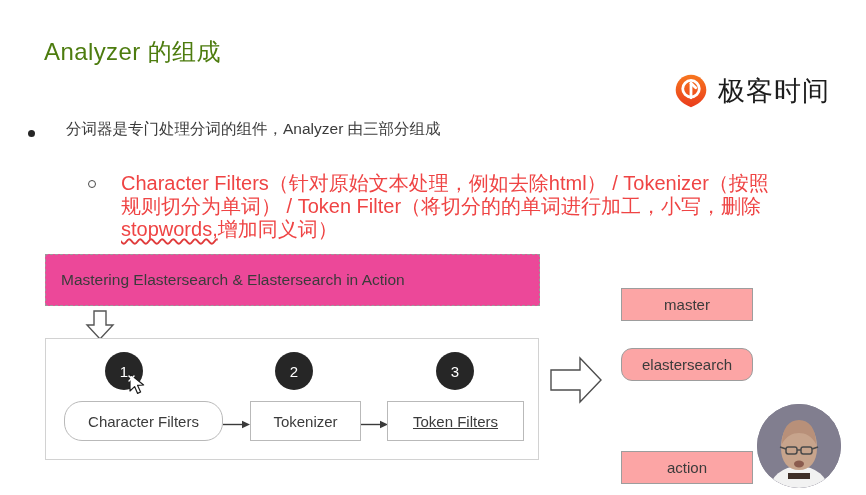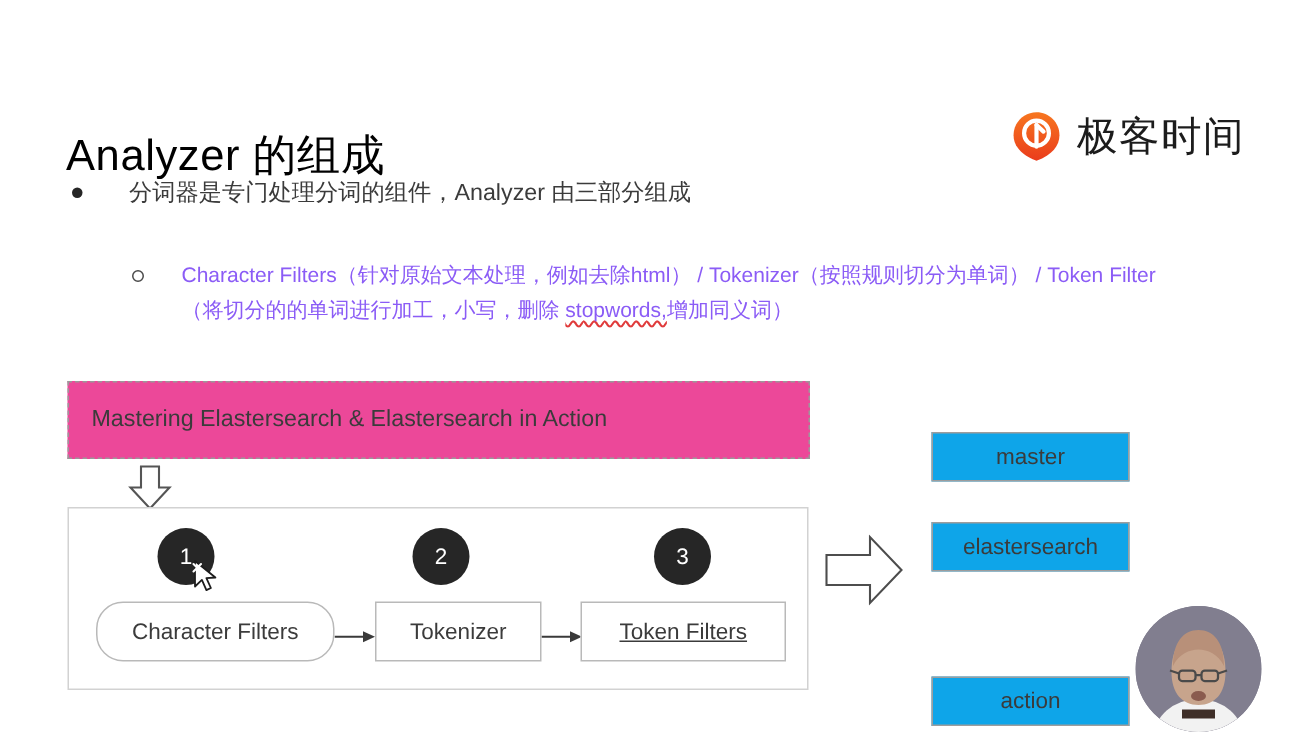--- a/index.html
+++ b/index.html
@@ -17,26 +17,25 @@
     height: 495px;
     background: #ffffff;
     overflow: hidden;
   }
 
   
   .slide-title {
     position: absolute;
     left: 44px;
     top: 36px;
-    font-size: 29px;
+    font-size: 24px;
     font-weight: 400;
-    color: #000000;
+    color: #4d7c0f;
     letter-spacing: 0.4px;
     white-space: nowrap;
-    margin-top: 48px;
   }
   .brand-logo {
     position: absolute;
     right: 36px;
     top: 42px;
     display: flex;
     align-items: center;
     gap: 9px;
     margin-top: 31px;
   }
@@ -49,24 +48,24 @@
     font-size: 27px;
     color: #1c1c1c;
     font-weight: 500;
     letter-spacing: 1px;
     white-space: nowrap;
   }
 
   
   .bullet-l1 {
     position: absolute;
-    left: 48px;
+    left: 28px;
     top: 117px;
     display: flex;
-    align-items: flex-start;
+    align-items: center;
     width: 740px;
   }
   .dot-solid {
     width: 7px;
     height: 7px;
     border-radius: 50%;
     background: #262626;
     margin-top: 8px;
     flex: 0 0 7px;
   }
@@ -90,23 +89,23 @@
     width: 6px;
     height: 6px;
     border-radius: 50%;
     border: 1.2px solid #4a4a4a;
     background: transparent;
     margin-top: 8px;
     flex: 0 0 6px;
   }
   .bullet-l2-text {
     margin-left: 25px;
-    font-size: 14px;
+    font-size: 20px;
     line-height: 23px;
-    color: #8b5cf6;
+    color: #ef4444;
     max-width: 660px;
   }
   .misspelled {
     text-decoration: underline wavy #e03b3b;
     text-decoration-skip-ink: none;
     text-underline-offset: 2px;
   }
 
   
   .input-box {
@@ -202,30 +201,30 @@
   }
 
   
   .token-box {
     position: absolute;
     left: 621px;
     width: 132px;
     height: 33px;
     box-sizing: border-box;
     border: 1px solid #9d9d9d;
-    background: #0ea5e9;
+    background: #fca5a5;
     display: flex;
     align-items: center;
     justify-content: center;
     font-size: 15px;
     color: #3b3b3b;
     white-space: nowrap;
   }
   .token-box.t1 { top: 288px; }
-  .token-box.t2 { top: 348px; }
+  .token-box.t2 { top: 348px; border-radius: 11px; }
   .token-box.t3 { top: 427px; margin-top: 24px; }
 
   
   .presenter {
     position: absolute;
     left: 757px;
     top: 404px;
     width: 84px;
     height: 84px;
     border-radius: 50%;

